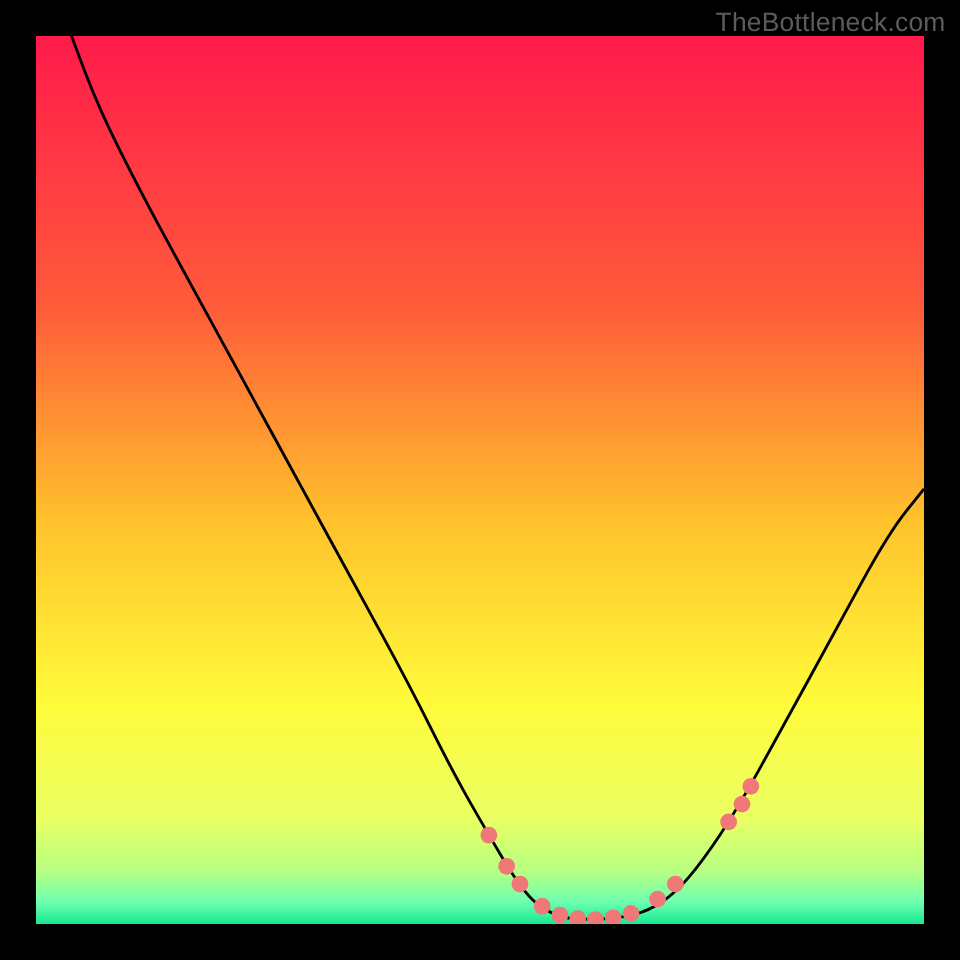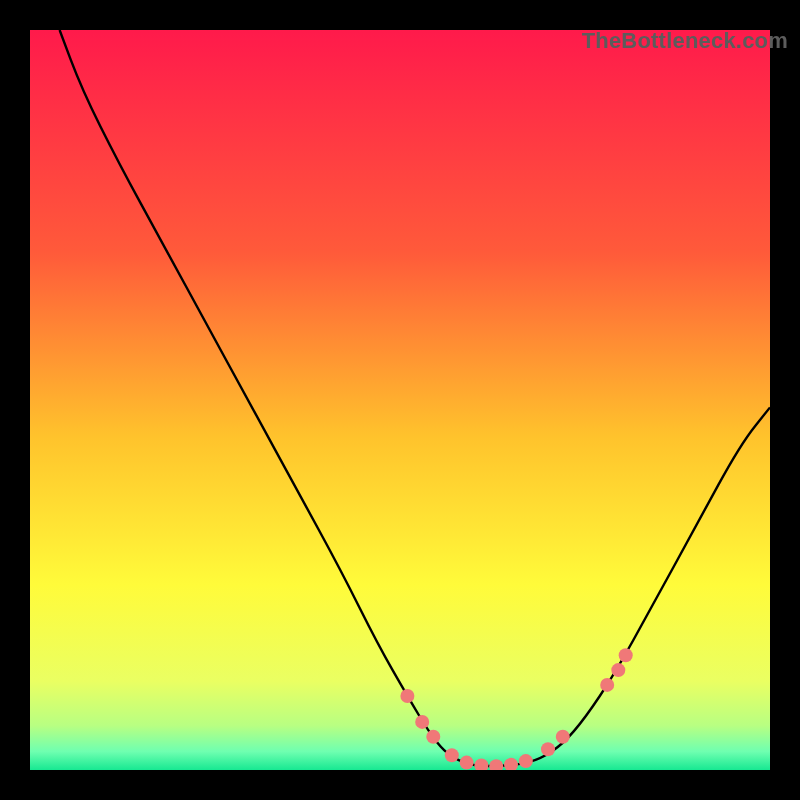--- a/index.html
+++ b/index.html
@@ -18,24 +18,23 @@
     width: 800px;
     height: 800px;
     background: #000;
   }
   .watermark {
     position: absolute;
     top: 6px;
     right: 12px;
     color: #5c5c5c;
     font-size: 22px;
-    font-weight: 700;
+    font-weight: 400;
     letter-spacing: 0.2px;
     z-index: 5;
-    margin-top: 22px;
   }
   .plot {
     position: absolute;
     left: 30px;
     top: 30px;
     width: 740px;
     height: 740px;
   }
   .plot svg {
     display: block;

